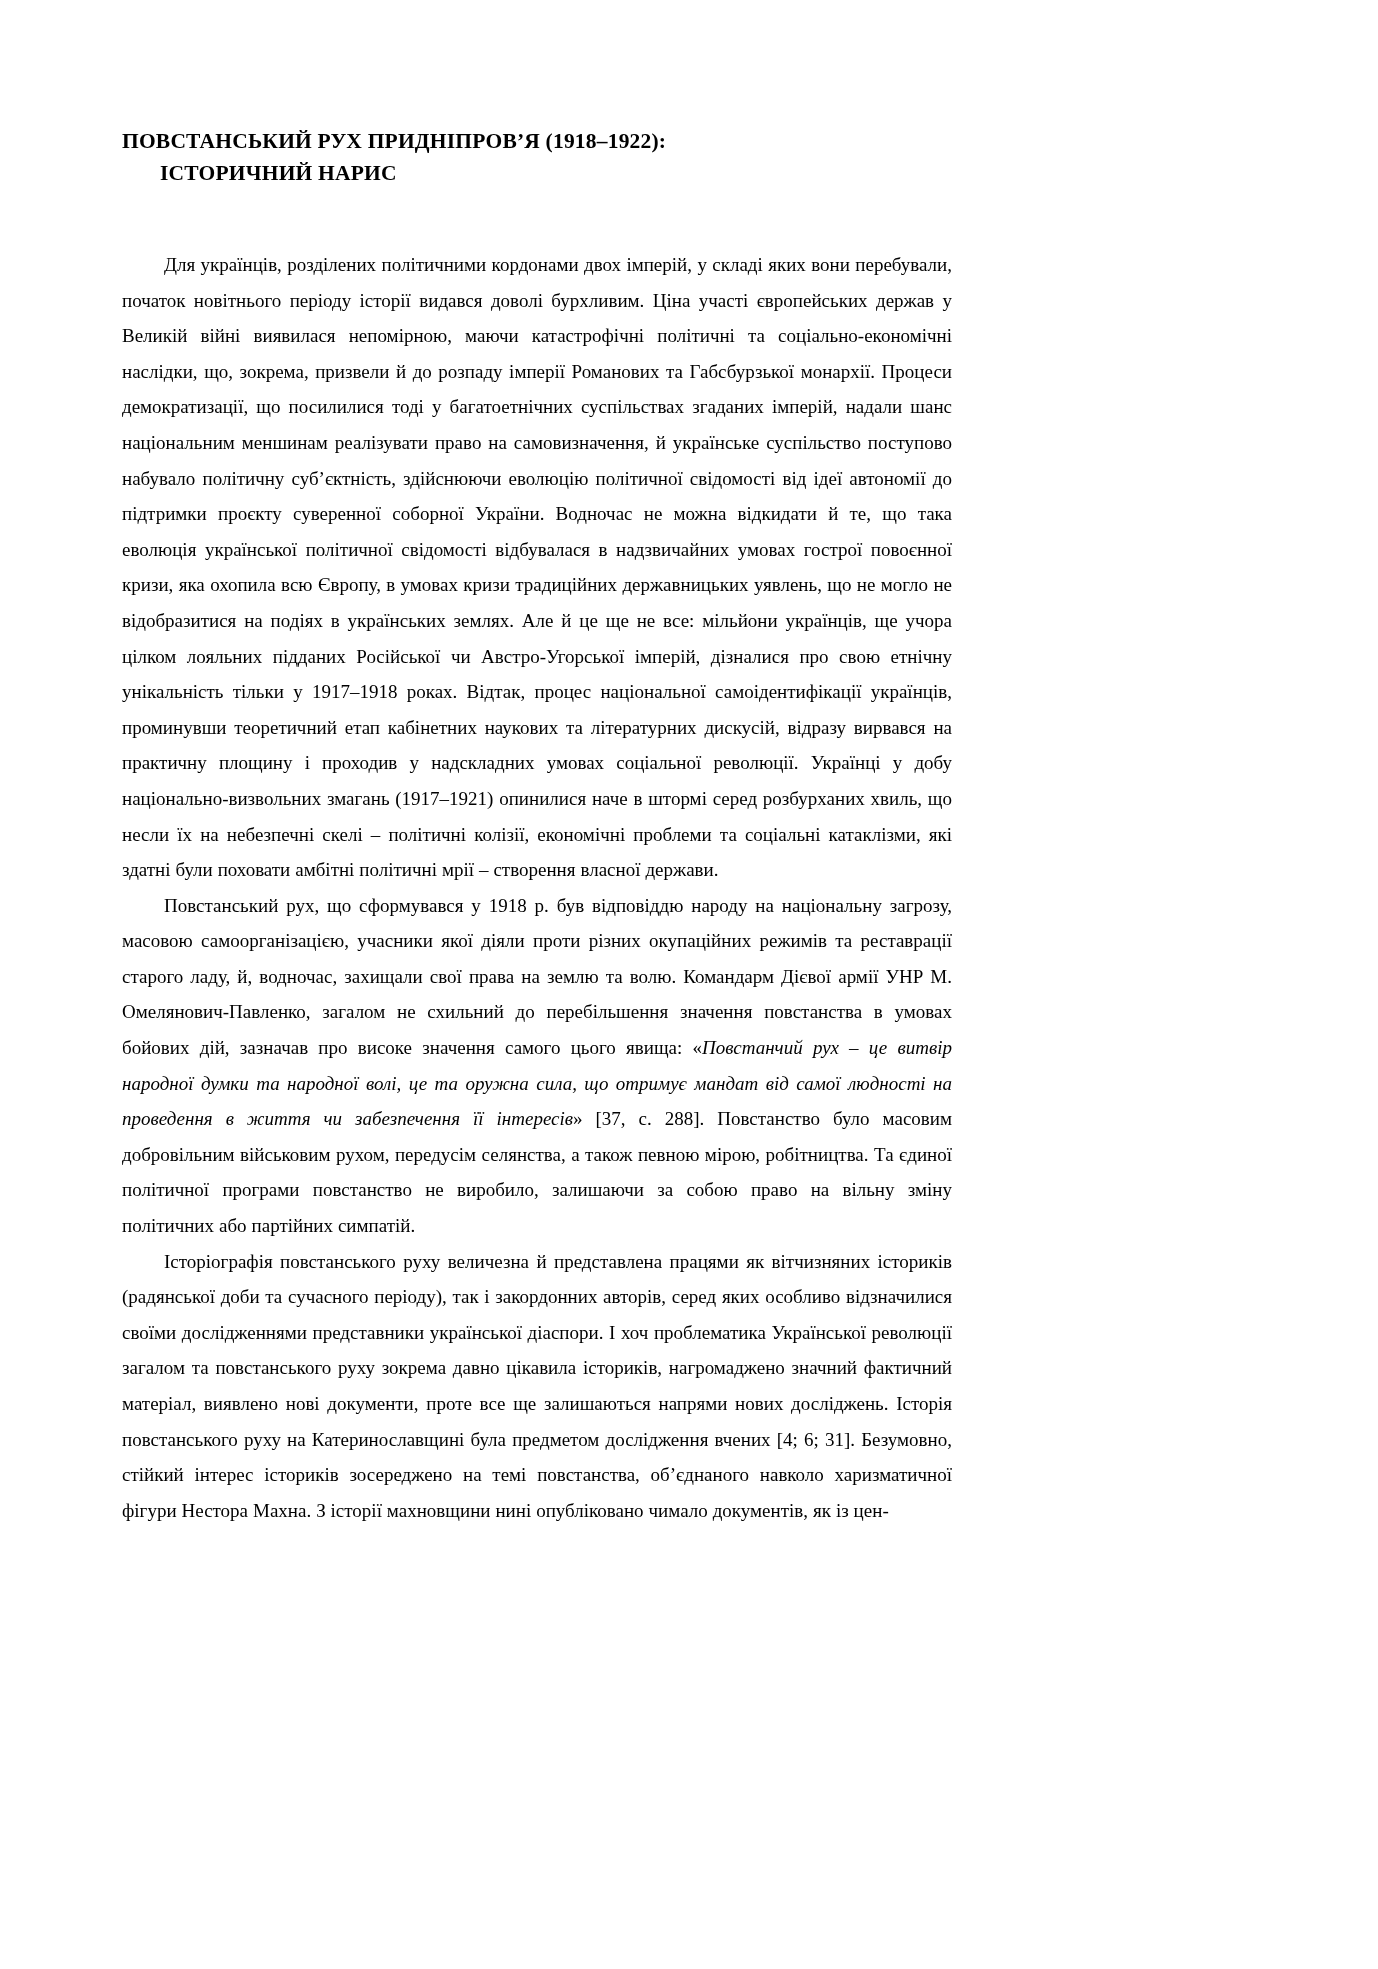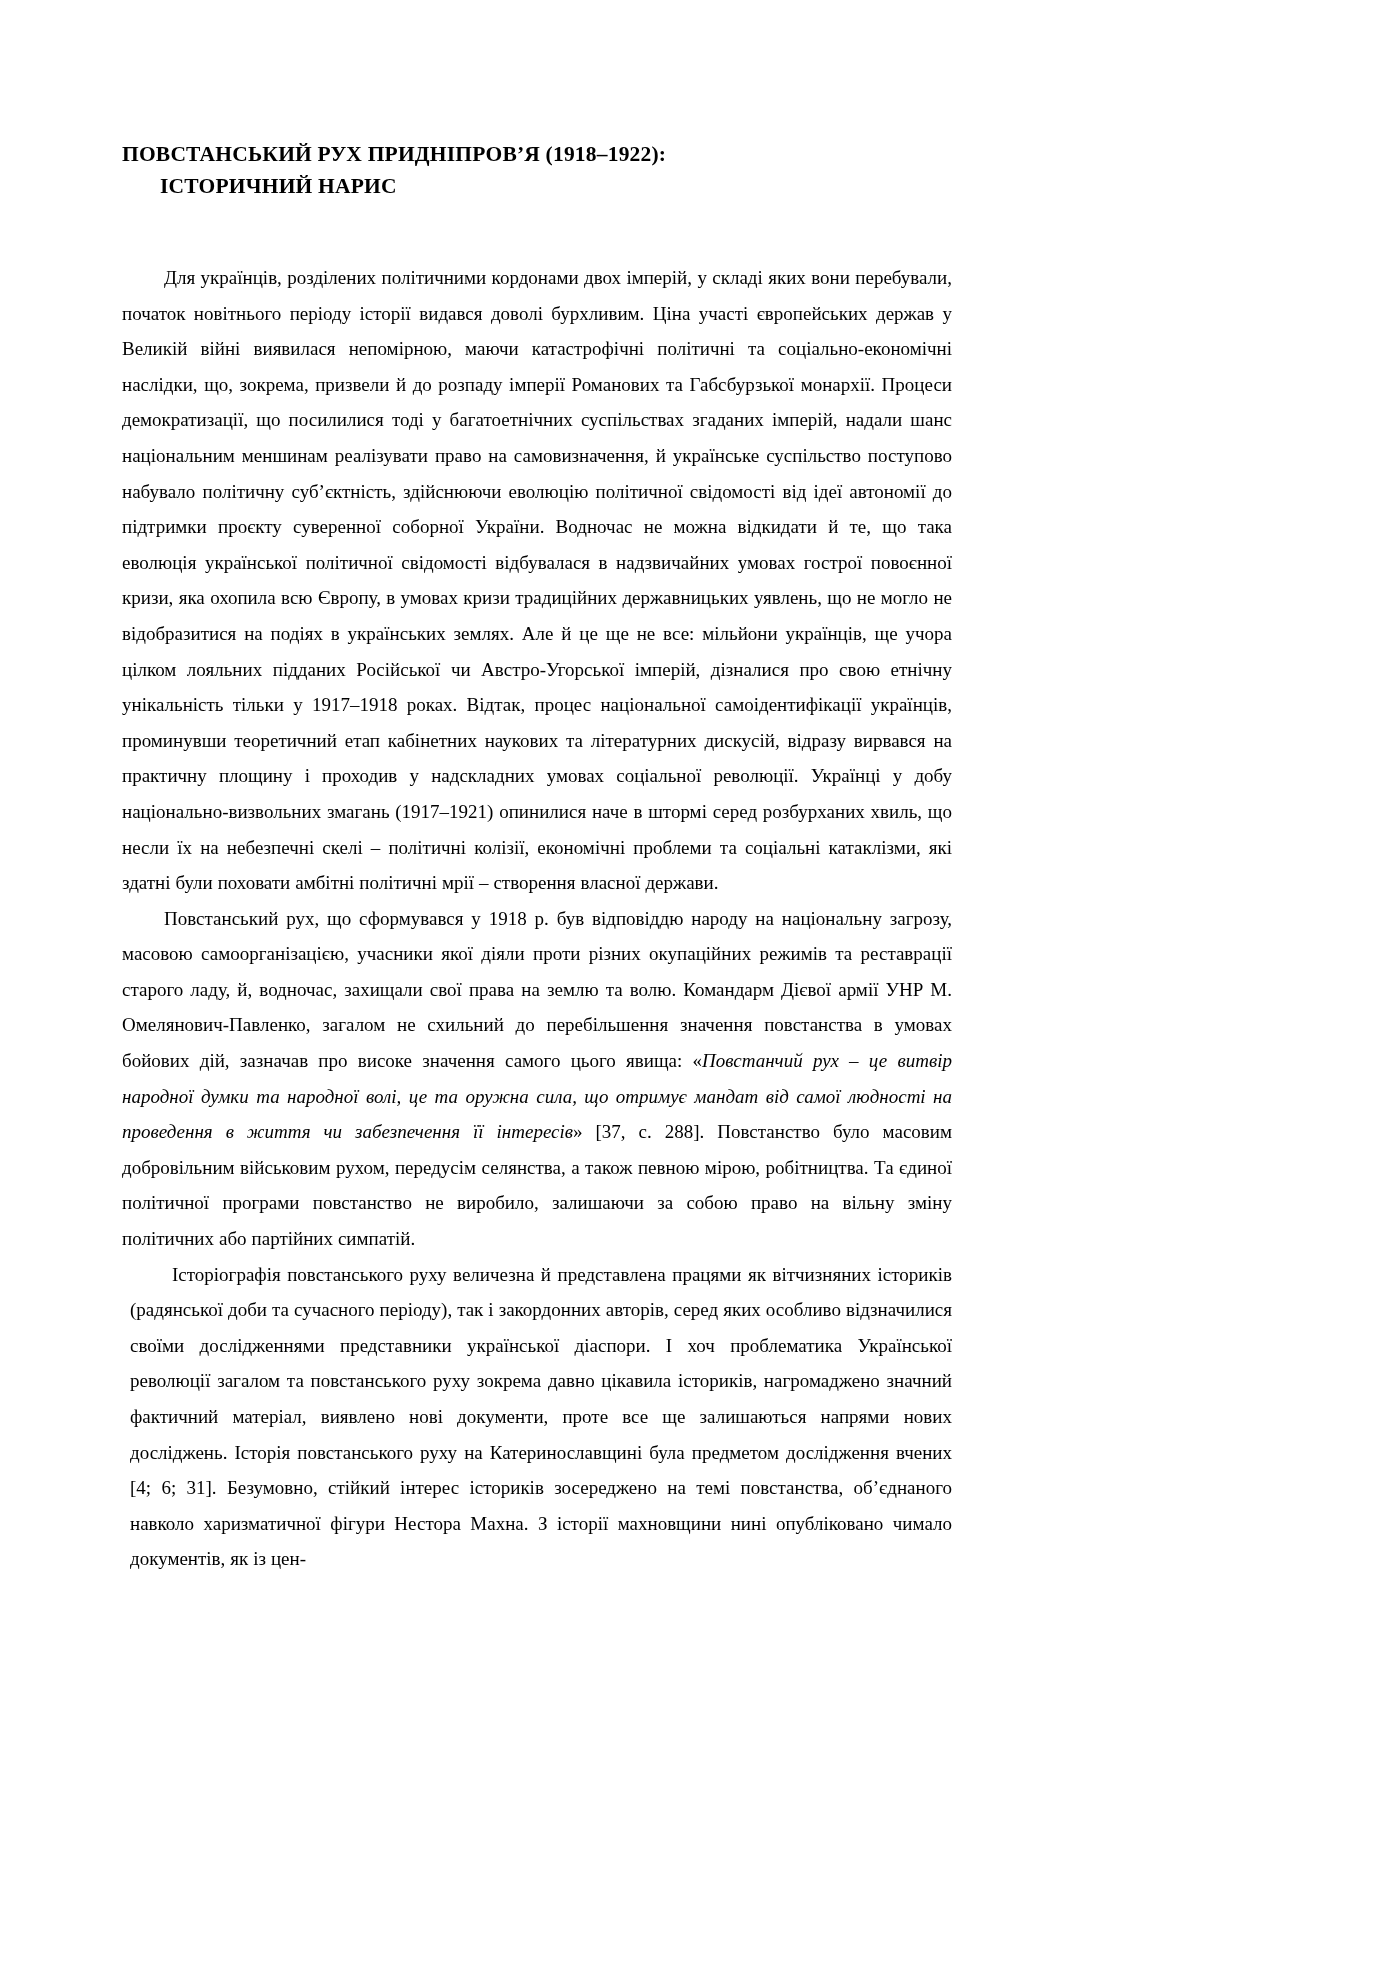--- a/index.html
+++ b/index.html
@@ -18,21 +18,21 @@
   .page {
     position: relative;
     width: 1378px;
     height: 1969px;
     background: #ffffff;
     box-sizing: border-box;
   }
   .content {
     position: absolute;
     left: 122px;
-    top: 138px;
+    top: 125px;
     width: 830px;
   }
   .title-block {
     margin: 0 0 58px 0;
   }
   .title-line {
     font-weight: bold;
     font-size: 21.5px;
     line-height: 32px;
     letter-spacing: 0.2px;
@@ -54,21 +54,20 @@
   }
   p.para + p.para {
     margin-top: 0;
   }
   .quote-italic {
     font-style: italic;
   }
   
   .para:last-child {
     text-align: justify;
-    margin-left: 8px;
   }
 </style>
 </head>
 <body>
 
 <div class="page">
   <div class="content">
 
     <div class="title-block">
       <div class="title-line title-line-1">ПОВСТАНСЬКИЙ РУХ ПРИДНІПРОВ’Я (1918–1922):</div>

